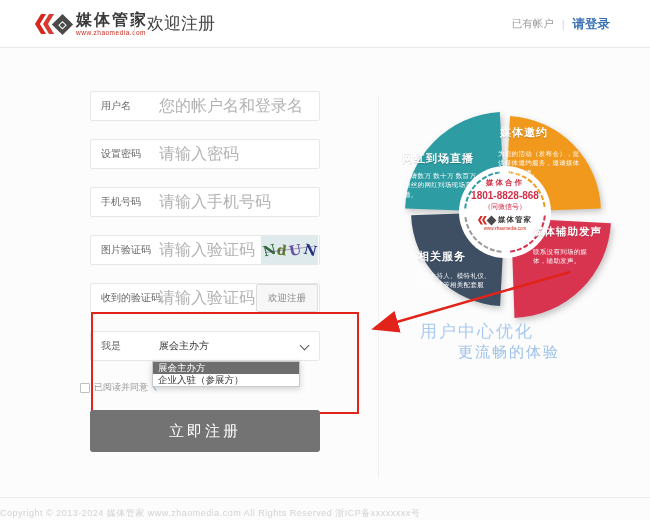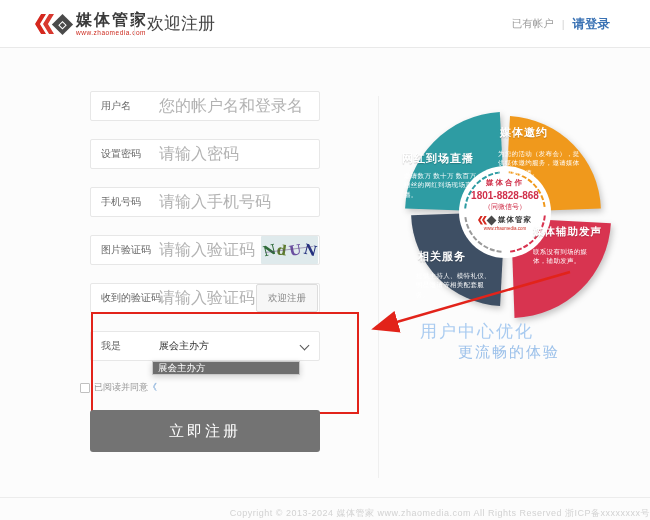--- a/index.html
+++ b/index.html
@@ -77,21 +77,21 @@
   .c-phone{font-size:10px;font-weight:bold;color:#d0304a;margin-top:2px}
   .c-line3{font-size:7px;color:#d0304a;margin-top:1px}
   .mini-logo{margin-top:3px;display:flex;align-items:center;justify-content:center}
   .mchev{width:5px;height:9px;background:#d5281e;clip-path:polygon(100% 0,55% 0,0 50%,55% 100%,100% 100%,45% 50%);margin-right:-1px}
   .mdiamond{width:7px;height:7px;background:#4a4a4a;transform:rotate(45deg);margin:0 3px 0 2px}
   .mbrand{font-size:7.5px;font-weight:bold;color:#3a3a3a;letter-spacing:1px}
   .murl{font-size:4.5px;color:#cc2a1e;margin-top:1px}
 
   
   .footer-line{position:absolute;left:0;top:497px;width:650px;height:1px;background:#ececec}
-  .footer-txt{position:absolute;left:0;top:507px;width:650px;text-align:right;font-size:9px;color:#d2d2d2;letter-spacing:.5px}
+  .footer-txt{position:absolute;left:0;top:507px;width:650px;text-align:left;font-size:9px;color:#d2d2d2;letter-spacing:.5px}
 </style>
 </head>
 <body>
 
 <div class="header">
   <div class="logo">
     <div class="logo-mark">
       <span class="chev c1"></span>
         <span class="chev c2"></span>
       <span class="diamond">
@@ -144,20 +144,21 @@
 <div class="gcode">欢迎注册</div>
 
 <div class="row r6">
   <span class="lbl">我是</span>
   <span class="val">展会主办方</span>
   <i class="chev-down"></i>
 </div>
 
 <div class="dropdown">
   <div class="opt selected">展会主办方</div>
+  <div class="opt">企业入驻（参展方）</div>
 </div>
 
 <div class="agree">
   <span class="cbx"></span>
   <span class="txt">
     <span>已阅读并同意</span><span class="bk">《</span>
   </span>
 </div>
 
 <button class="submit">立即注册</button>

